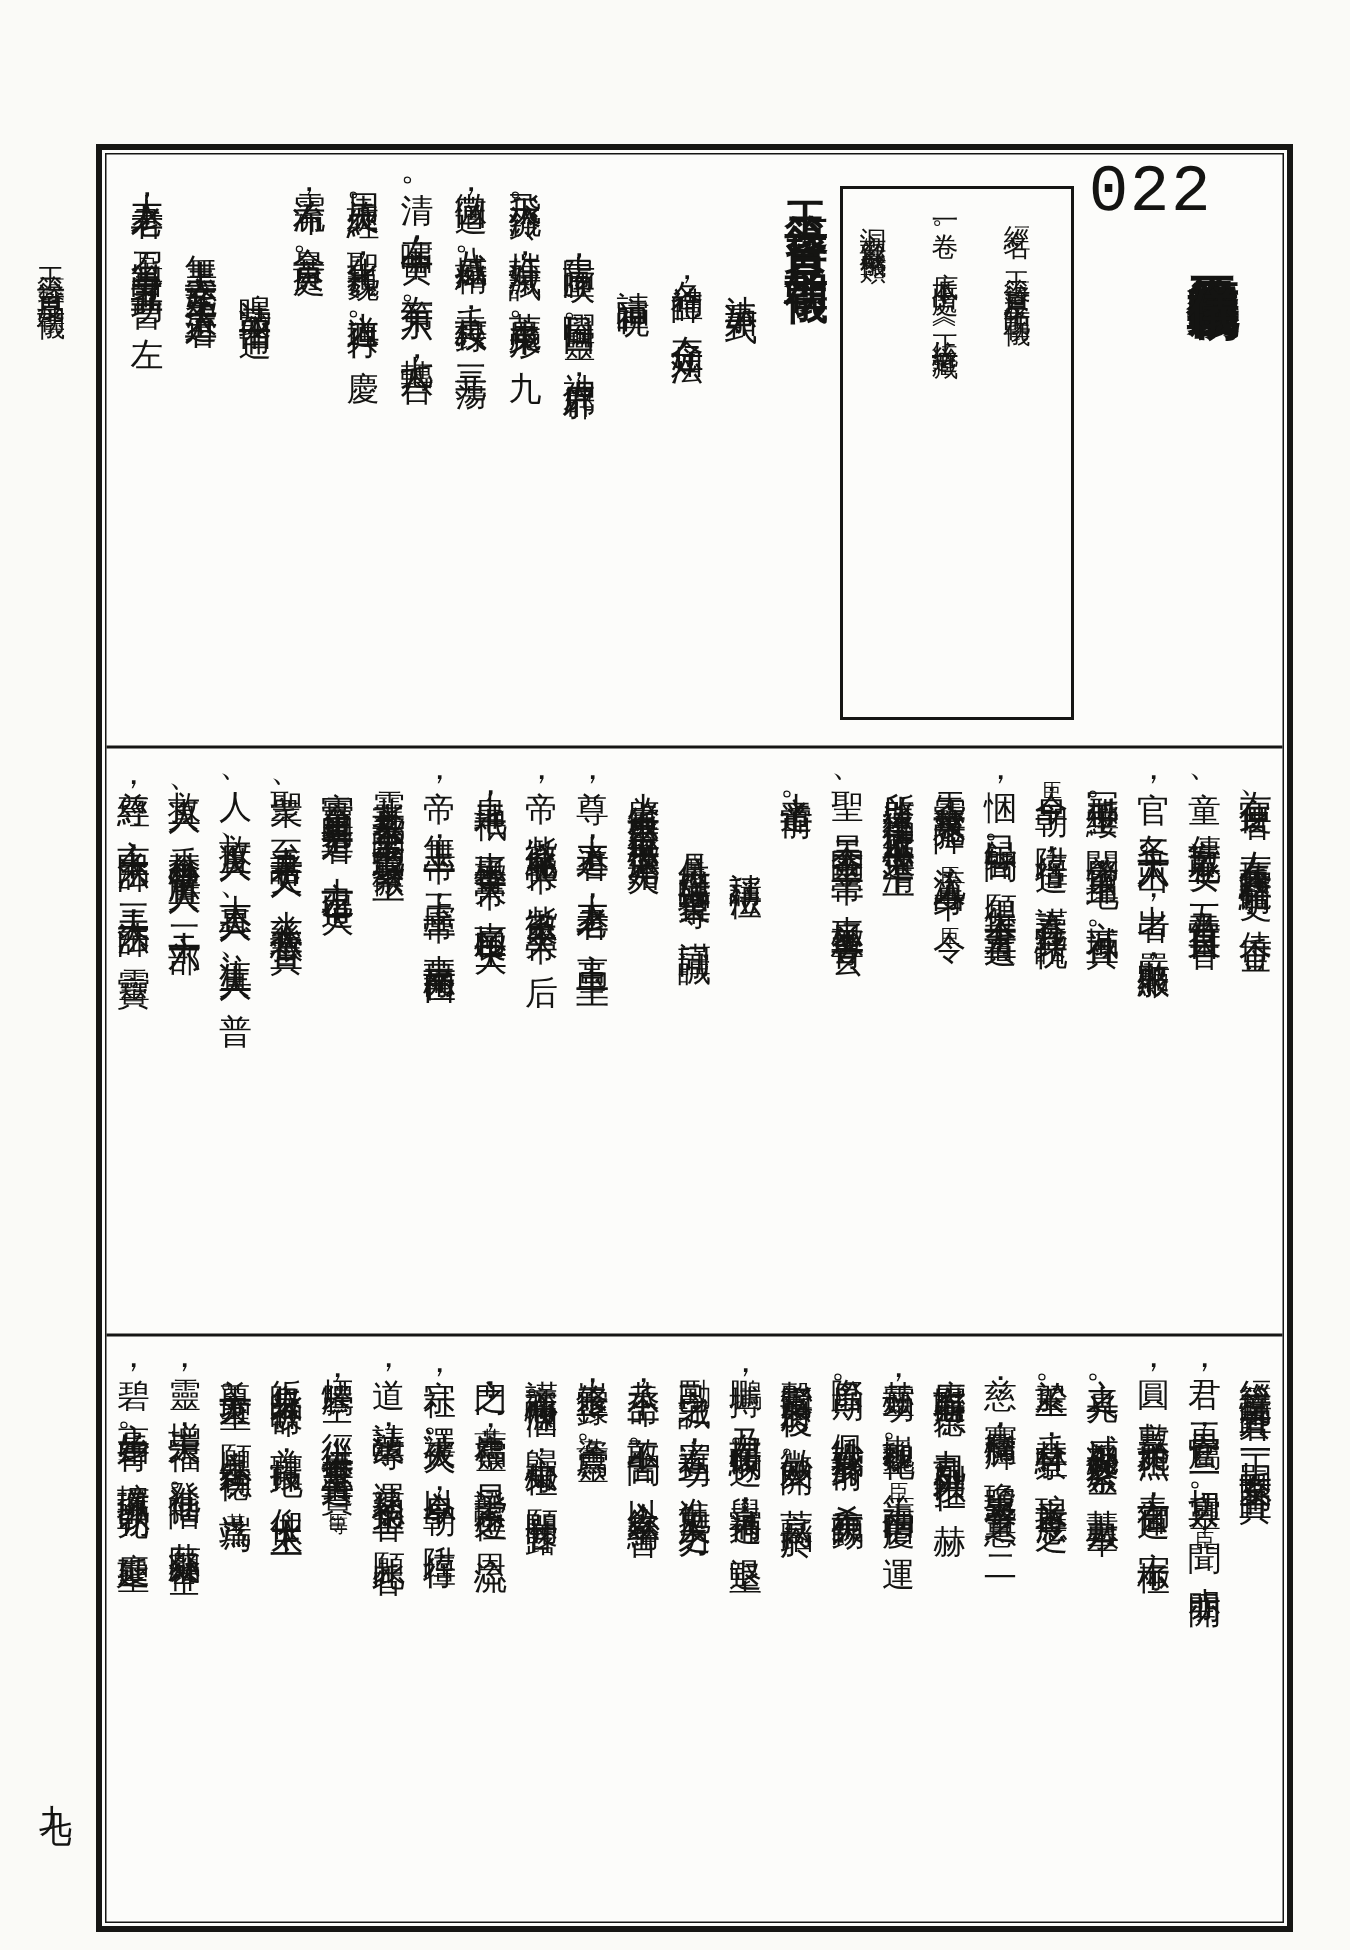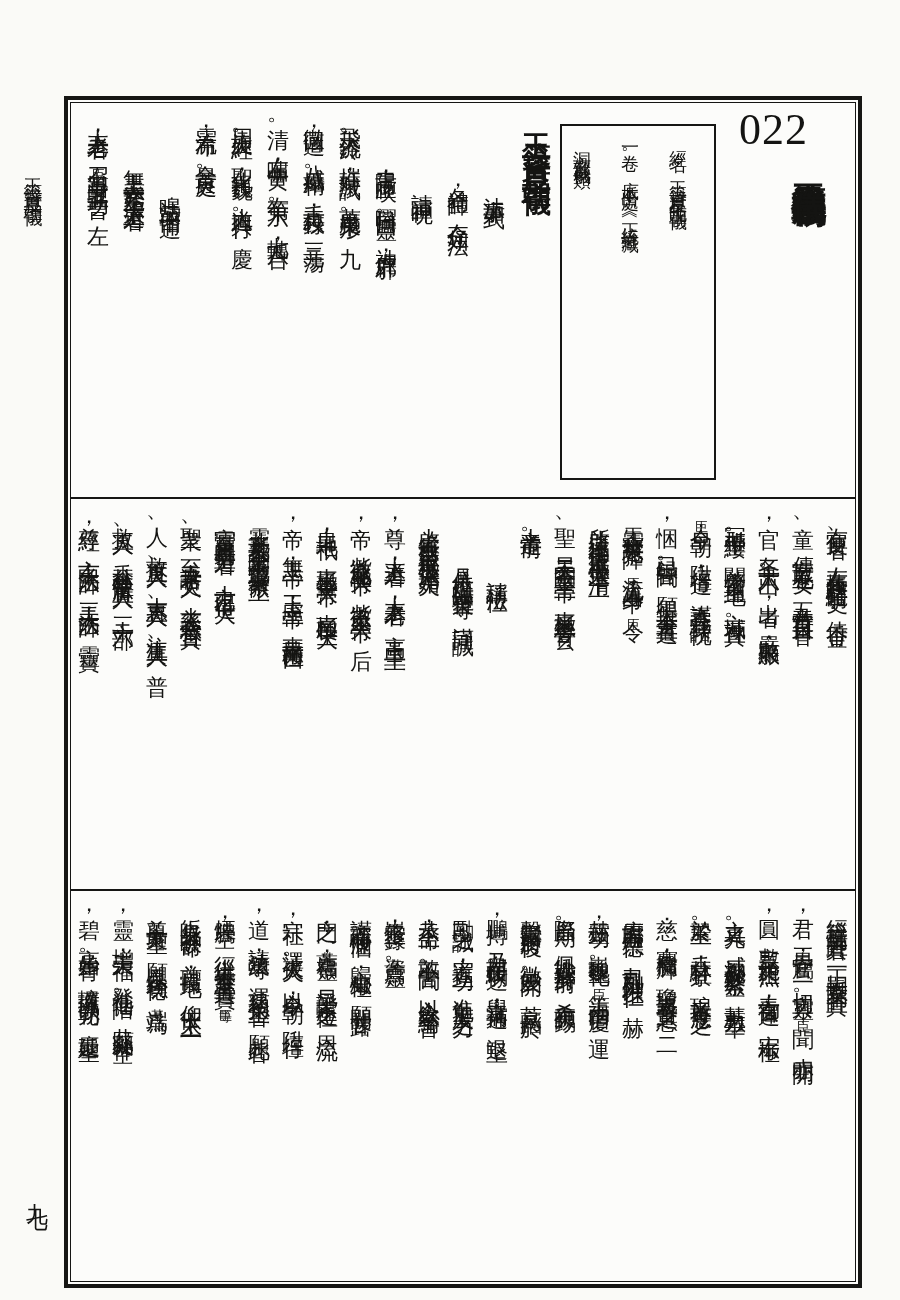--- a/index.html
+++ b/index.html
@@ -28,21 +28,21 @@
   .sep{position:absolute;left:3px;right:3px;height:2px;background:#161614;}
   .sep1{top:397px;}
   .sep2{top:789px;}
   .band{position:absolute;left:0;right:0;}
   .band1{top:0;height:397px;}
   .band2{top:399px;height:390px;}
   .band3{top:791px;height:393px;}
   
   .num022{
     position:absolute;top:4px;right:50px;
-    font-size:44px;letter-spacing:1px;font-family:Liberation Serif, serif;
+    font-size:44px;letter-spacing:1px;font-family:Liberation Mono, monospace;
   }
   
   .vol-title{
     position:absolute;top:56px;right:32px;
     writing-mode:vertical-rl;text-orientation:mixed;
     font-size:35px;font-weight:700;letter-spacing:1px;line-height:1;
   }
   
   .info-box{
     position:absolute;top:24px;right:142px;width:128px;height:330px;

